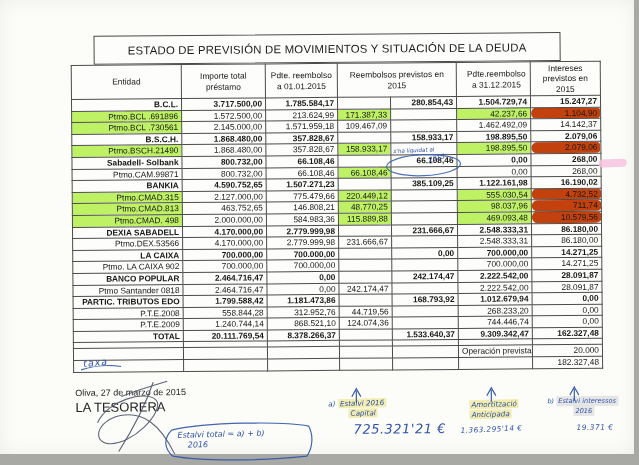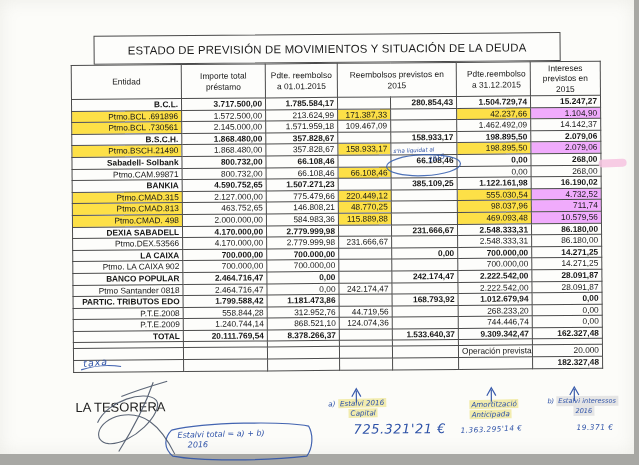--- a/index.html
+++ b/index.html
@@ -36,27 +36,27 @@
     vertical-align:middle;line-height:1.25;padding:0 2px;
   }
   .debt tbody td{
     height:10.8px;font-size:8.3px;line-height:10.6px;padding:0 3px;text-align:right;
   }
   td.c-ent{text-align:left;}
   td.c-ent.sub{padding-left:6px;}
   tr.bold td{font-weight:bold;}
   tr.total-row td{font-weight:bold;}
   td.t-right{text-align:right;}
-  .cream{background:#fde047;margin-top:26px;}
-  .pink{background:#f0abfc;}
+  .cream{background:#bef264;margin-top:26px;}
+  .pink{background:#c2410c;border-radius:6px;}
   tr.blank-row td{height:6px;}
   tr.op-row td{height:10.8px;}
   td.op-label{text-align:left;font-size:8.2px;padding:0 2px;margin-top:22px;}
   tr.final-row td{height:12px;}
-  td.final-num{font-weight:bold;font-size:9px;}
+  td.final-num{font-weight:normal;font-size:9px;}
 
   .footer-date{position:absolute;left:74px;top:386px;font-size:9px;color:#222;}
   .footer-role{position:absolute;left:74px;top:398px;font-size:13px;color:#222;}
 
   .hand{
     font-family:"DejaVu Sans",sans-serif;font-style:italic;color:#2f53a8;
     position:absolute;white-space:nowrap;
   }
   .hl-y{background:#f2ecae;padding:0 2px;}
   .hl-p{background:#e5e5e5;padding:1px 2px;}
@@ -321,20 +321,21 @@
             <td></td>
             <td></td>
             <td></td>
             <td></td>
             <td></td>
           <td class="final-num">182.327,48</td>
         </tr>
       </tbody>
     </table>
 
+    <div class="footer-date">Oliva, 27 de marzo de 2015</div>
     <div class="footer-role">LA TESORERA</div>
 
     <div class="hand hw-liquidat">s'ha liquidat al</div>
     <div class="hand hw-liquidat-year">2015</div>
     <div class="hand hw-taxa">taxa</div>
 
     <div class="hand note-a">
       <span>a)</span>
       <span class="hl-y">Estalvi 2016</span><br>
       <span class="hl-y l2">Capital</span>

